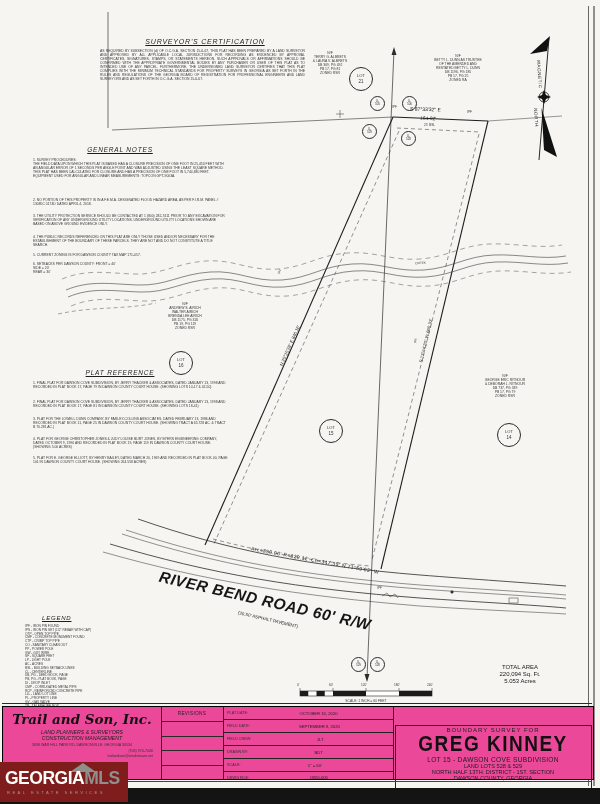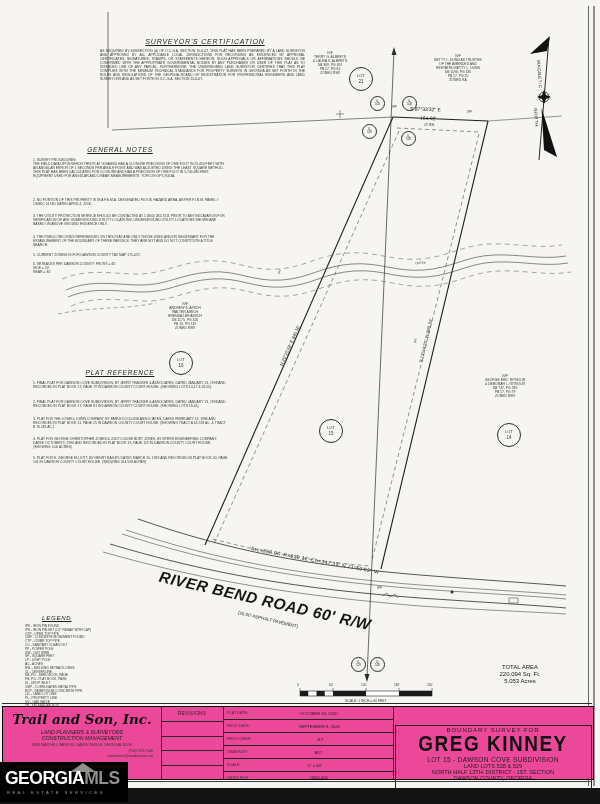--- a/index.html
+++ b/index.html
@@ -314,21 +314,21 @@
       <div class="bigname">GREG KINNEY</div>
       <div style="font-size:6.6px;letter-spacing:.3px;color:#1d1d1d;margin-top:1px;">LOT 15  -  DAWSON COVE SUBDIVISION</div>
       <div style="font-size:5.6px;color:#1d1d1d;">LAND LOTS 528 &amp; 529</div>
       <div style="font-size:5.6px;color:#1d1d1d;">NORTH HALF 13TH. DISTRICT  -  1ST. SECTION</div>
       <div style="font-size:5.6px;color:#1d1d1d;">DAWSON COUNTY, GEORGIA</div>
     </div>
   </div>
 </div>
 <div class="abs hline" style="left:2px;top:780.5px;width:590px;border-color:#444;"></div>
 
-<div class="abs" style="left:0;top:762px;width:128px;height:40px;background:#000000;z-index:5;">
+<div class="abs" style="left:0;top:762px;width:128px;height:40px;background:#7f1d1d;z-index:5;">
   <div style="position:absolute;left:70px;top:1px;width:0;height:0;border-left:13px solid transparent;border-right:13px solid transparent;border-bottom:9px solid #8f8f8c;"></div>
   <div style="position:absolute;left:5px;top:6px;font-size:17.5px;font-weight:bold;letter-spacing:-.5px;line-height:20px;white-space:nowrap;">
     <span style="color:#fcfcfa;">GEORGIA</span><span style="color:#8f8f8c;">MLS</span>
   </div>
   <div style="position:absolute;left:7px;top:28px;font-size:4.2px;letter-spacing:2.4px;color:#9a9a97;">REAL ESTATE SERVICES</div>
 </div>
 
 <div class="abs" style="left:0;top:788px;width:600px;height:16px;background:#141414;z-index:4;"></div>
 
 </body></html>

